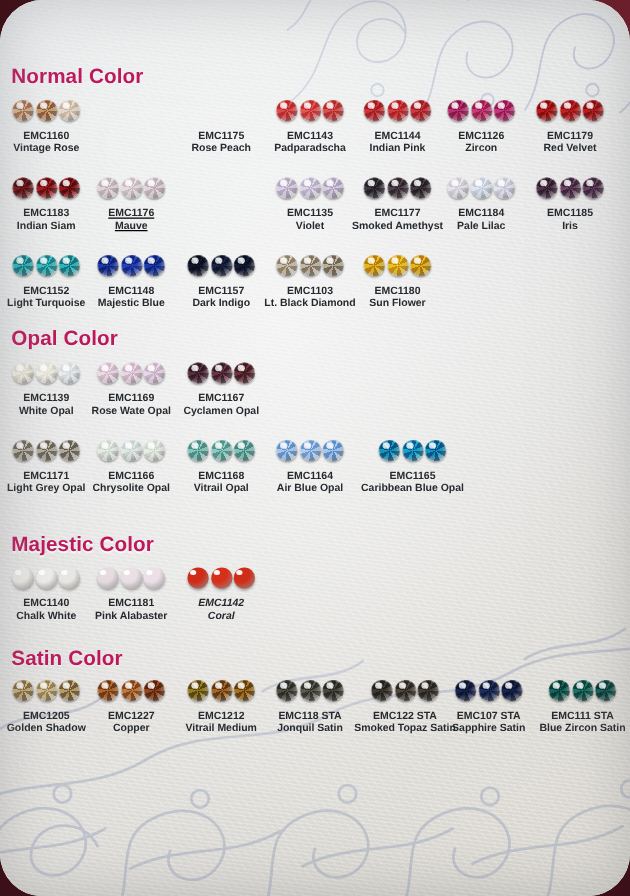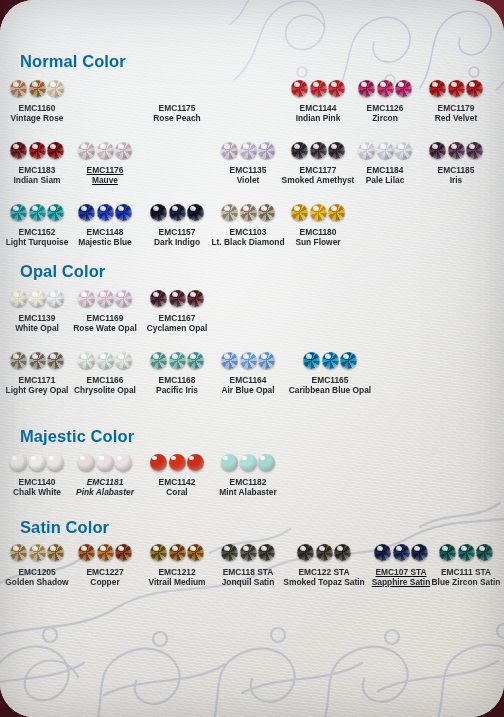--- a/index.html
+++ b/index.html
@@ -48,22 +48,22 @@
   #vignette{
     position:absolute;inset:0;pointer-events:none;
     box-shadow:inset 0 0 40px rgba(120,120,125,.28), inset 0 0 90px rgba(140,140,140,.16);
     border-radius:34px;
   }
 
   #content{position:absolute;inset:0;}
 
   .section{position:absolute;left:0;width:504px;}
   .sec-title{
-    position:absolute;left:20px;
-    font-size:16.5px;font-weight:bold;color:#0369a1;
+    position:absolute;left:9px;
+    font-size:16.5px;font-weight:bold;color:#be185d;
     letter-spacing:.1px;
     text-shadow:0 1px 0 rgba(255,255,255,.7);
     white-space:nowrap;
   }
   .row{position:absolute;left:0;width:504px;height:56px;}
   .cell{position:absolute;top:0;text-align:center;}
   .gems{
     height:21px;display:flex;align-items:center;justify-content:center;
     gap:1.5px;
   }
@@ -173,20 +173,35 @@
               </span>
             </div>
             <div class="code">EMC1160</div>
             <div class="name">Vintage Rose</div>
           </div>
           <div class="cell" style="left: 117px; width: 120px;">
             <div class="gems"></div>
             <div class="code">EMC1175</div>
             <div class="name">Rose Peach</div>
           </div>
+          <div class="cell" style="left: 188px; width: 120px;">
+            <div class="gems">
+              <span class="gem facet" style="background: radial-gradient(circle at 34% 28%, rgb(200, 56, 58) 0%, rgb(200, 56, 58) 42%, rgba(0, 0, 0, 0.38) 100%);">
+                <span class="hl"></span>
+              </span>
+              <span class="gem facet" style="background: radial-gradient(circle at 34% 28%, rgb(207, 64, 64) 0%, rgb(207, 64, 64) 42%, rgba(0, 0, 0, 0.38) 100%);">
+                <span class="hl"></span>
+              </span>
+              <span class="gem facet" style="background: radial-gradient(circle at 34% 28%, rgb(194, 60, 60) 0%, rgb(194, 60, 60) 42%, rgba(0, 0, 0, 0.38) 100%);">
+                <span class="hl"></span>
+              </span>
+            </div>
+            <div class="code">EMC1143</div>
+            <div class="name">Padparadscha</div>
+          </div>
           <div class="cell" style="left: 258px; width: 120px;">
             <div class="gems">
               <span class="gem facet" style="background: radial-gradient(circle at 34% 28%, rgb(179, 38, 44) 0%, rgb(179, 38, 44) 42%, rgba(0, 0, 0, 0.38) 100%);">
                 <span class="hl"></span>
               </span>
               <span class="gem facet" style="background: radial-gradient(circle at 34% 28%, rgb(189, 43, 47) 0%, rgb(189, 43, 47) 42%, rgba(0, 0, 0, 0.38) 100%);">
                 <span class="hl"></span>
               </span>
               <span class="gem facet" style="background: radial-gradient(circle at 34% 28%, rgb(177, 40, 48) 0%, rgb(177, 40, 48) 42%, rgba(0, 0, 0, 0.38) 100%);">
                 <span class="hl"></span>
@@ -482,21 +497,21 @@
                 <span class="hl"></span>
               </span>
               <span class="gem facet" style="background: radial-gradient(circle at 34% 28%, rgb(106, 171, 162) 0%, rgb(106, 171, 162) 42%, rgba(0, 0, 0, 0.38) 100%);">
                 <span class="hl"></span>
               </span>
               <span class="gem facet" style="background: radial-gradient(circle at 34% 28%, rgb(95, 159, 152) 0%, rgb(95, 159, 152) 42%, rgba(0, 0, 0, 0.38) 100%);">
                 <span class="hl"></span>
               </span>
             </div>
             <div class="code">EMC1168</div>
-            <div class="name">Pacific Iris</div>
+            <div class="name">Vitrail Opal</div>
           </div>
           <div class="cell" style="left: 188px; width: 120px;">
             <div class="gems">
               <span class="gem facet" style="background: radial-gradient(circle at 34% 28%, rgb(127, 167, 216) 0%, rgb(127, 167, 216) 42%, rgba(0, 0, 0, 0.38) 100%);">
                 <span class="hl"></span>
               </span>
               <span class="gem facet" style="background: radial-gradient(circle at 34% 28%, rgb(136, 174, 221) 0%, rgb(136, 174, 221) 42%, rgba(0, 0, 0, 0.38) 100%);">
                 <span class="hl"></span>
               </span>
               <span class="gem facet" style="background: radial-gradient(circle at 34% 28%, rgb(123, 164, 214) 0%, rgb(123, 164, 214) 42%, rgba(0, 0, 0, 0.38) 100%);">
@@ -534,64 +549,49 @@
               <span class="gem cab" style="background: radial-gradient(circle at 34% 28%, rgb(240, 238, 234) 0%, rgb(240, 238, 234) 42%, rgba(0, 0, 0, 0.38) 100%);">
                 <span class="hl"></span>
               </span>
               <span class="gem cab" style="background: radial-gradient(circle at 34% 28%, rgb(234, 232, 228) 0%, rgb(234, 232, 228) 42%, rgba(0, 0, 0, 0.38) 100%);">
                 <span class="hl"></span>
               </span>
             </div>
             <div class="code">EMC1140</div>
             <div class="name">Chalk White</div>
           </div>
-          <div class="cell" style="left: 45px; width: 120px; font-style: italic;">
+          <div class="cell" style="left: 45px; width: 120px;">
             <div class="gems">
               <span class="gem cab" style="background: radial-gradient(circle at 34% 28%, rgb(230, 219, 223) 0%, rgb(230, 219, 223) 42%, rgba(0, 0, 0, 0.38) 100%);">
                 <span class="hl"></span>
               </span>
               <span class="gem cab" style="background: radial-gradient(circle at 34% 28%, rgb(234, 223, 228) 0%, rgb(234, 223, 228) 42%, rgba(0, 0, 0, 0.38) 100%);">
                 <span class="hl"></span>
               </span>
               <span class="gem cab" style="background: radial-gradient(circle at 34% 28%, rgb(236, 223, 232) 0%, rgb(236, 223, 232) 42%, rgba(0, 0, 0, 0.38) 100%);">
                 <span class="hl"></span>
               </span>
             </div>
             <div class="code">EMC1181</div>
             <div class="name">Pink Alabaster</div>
           </div>
-          <div class="cell" style="left: 117px; width: 120px;">
+          <div class="cell" style="left: 117px; width: 120px; font-style: italic;">
             <div class="gems">
               <span class="gem cab" style="background: radial-gradient(circle at 34% 28%, rgb(207, 44, 23) 0%, rgb(207, 44, 23) 42%, rgba(0, 0, 0, 0.38) 100%);">
                 <span class="hl"></span>
               </span>
               <span class="gem cab" style="background: radial-gradient(circle at 34% 28%, rgb(214, 48, 26) 0%, rgb(214, 48, 26) 42%, rgba(0, 0, 0, 0.38) 100%);">
                 <span class="hl"></span>
               </span>
               <span class="gem cab" style="background: radial-gradient(circle at 34% 28%, rgb(208, 45, 24) 0%, rgb(208, 45, 24) 42%, rgba(0, 0, 0, 0.38) 100%);">
                 <span class="hl"></span>
               </span>
             </div>
             <div class="code">EMC1142</div>
             <div class="name">Coral</div>
-          </div>
-          <div class="cell" style="left: 188px; width: 120px;">
-            <div class="gems">
-              <span class="gem cab" style="background: radial-gradient(circle at 34% 28%, rgb(166, 219, 212) 0%, rgb(166, 219, 212) 42%, rgba(0, 0, 0, 0.38) 100%);">
-                <span class="hl"></span>
-              </span>
-              <span class="gem cab" style="background: radial-gradient(circle at 34% 28%, rgb(174, 224, 218) 0%, rgb(174, 224, 218) 42%, rgba(0, 0, 0, 0.38) 100%);">
-                <span class="hl"></span>
-              </span>
-              <span class="gem cab" style="background: radial-gradient(circle at 34% 28%, rgb(163, 217, 210) 0%, rgb(163, 217, 210) 42%, rgba(0, 0, 0, 0.38) 100%);">
-                <span class="hl"></span>
-              </span>
-            </div>
-            <div class="code">EMC1182</div>
-            <div class="name">Mint Alabaster</div>
           </div>
         </div>
       </div>
       <div class="section">
         <div class="sec-title" style="top: 518px;">Satin Color</div>
         <div class="row" style="top: 542px;">
           <div class="cell" style="left: -23px; width: 120px;">
             <div class="gems">
               <span class="gem facet" style="background: radial-gradient(circle at 34% 28%, rgb(158, 133, 88) 0%, rgb(158, 133, 88) 42%, rgba(0, 0, 0, 0.38) 100%);">
                 <span class="hl"></span>
@@ -659,21 +659,21 @@
               <span class="gem facet" style="background: radial-gradient(circle at 34% 28%, rgb(58, 51, 44) 0%, rgb(58, 51, 44) 42%, rgba(0, 0, 0, 0.38) 100%);">
                 <span class="hl"></span>
               </span>
               <span class="gem facet" style="background: radial-gradient(circle at 34% 28%, rgb(51, 46, 40) 0%, rgb(51, 46, 40) 42%, rgba(0, 0, 0, 0.38) 100%);">
                 <span class="hl"></span>
               </span>
             </div>
             <div class="code">EMC122 STA</div>
             <div class="name">Smoked Topaz Satin</div>
           </div>
-          <div class="cell" style="left: 341px; width: 120px; text-decoration: underline;">
+          <div class="cell" style="left: 331px; width: 120px;">
             <div class="gems">
               <span class="gem facet" style="background: radial-gradient(circle at 34% 28%, rgb(16, 26, 61) 0%, rgb(16, 26, 61) 42%, rgba(0, 0, 0, 0.38) 100%);">
                 <span class="hl"></span>
               </span>
               <span class="gem facet" style="background: radial-gradient(circle at 34% 28%, rgb(21, 34, 72) 0%, rgb(21, 34, 72) 42%, rgba(0, 0, 0, 0.38) 100%);">
                 <span class="hl"></span>
               </span>
               <span class="gem facet" style="background: radial-gradient(circle at 34% 28%, rgb(15, 26, 60) 0%, rgb(15, 26, 60) 42%, rgba(0, 0, 0, 0.38) 100%);">
                 <span class="hl"></span>
               </span>

